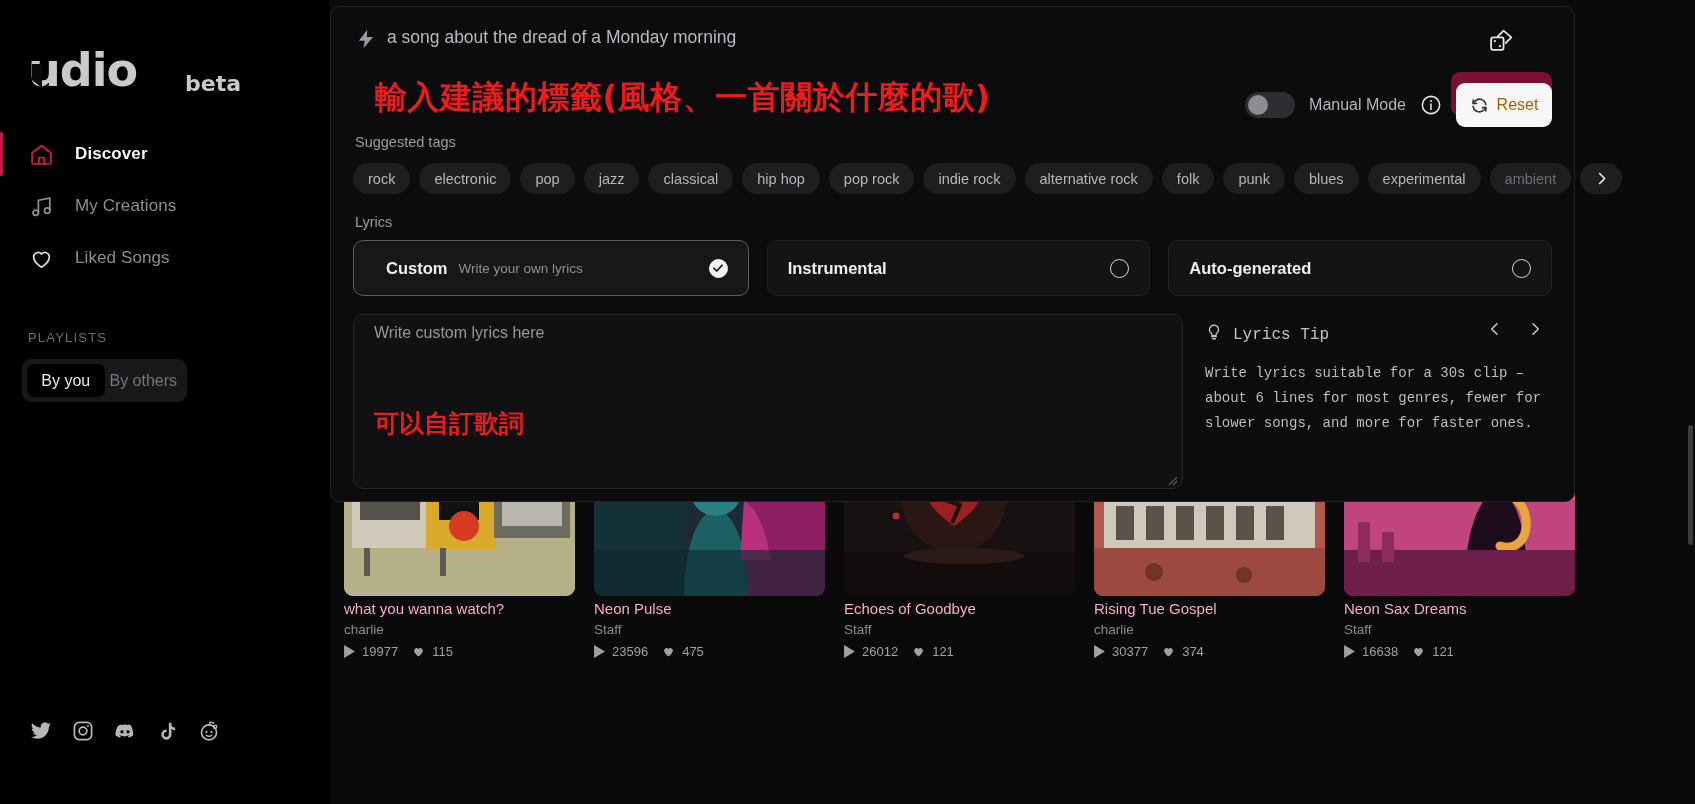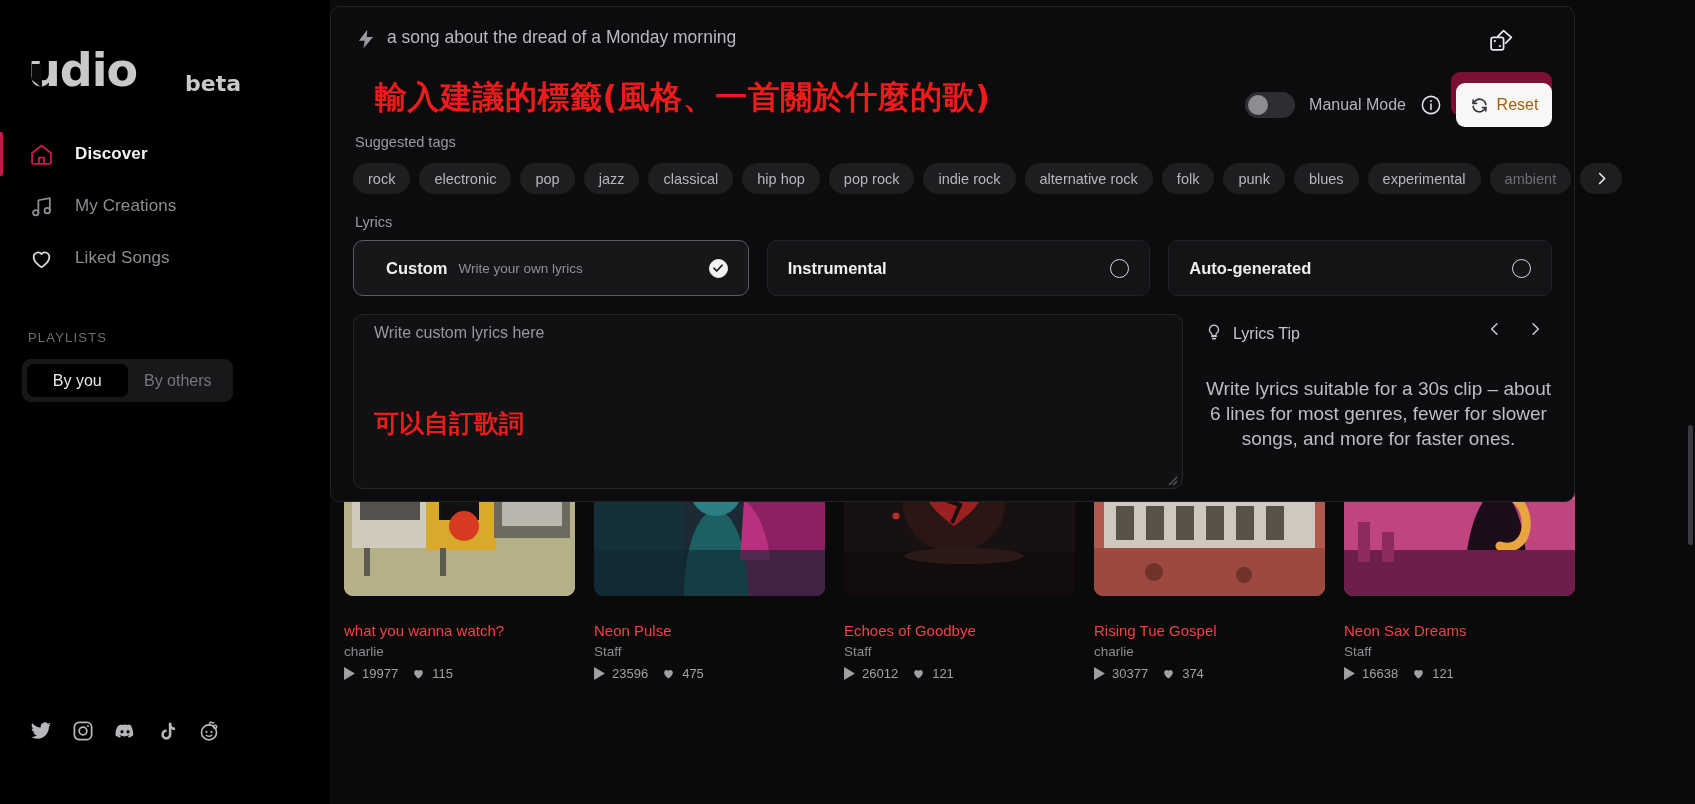--- a/index.html
+++ b/index.html
@@ -37,21 +37,21 @@
     content: ""; position: absolute; left: 0; top: 4px;
     width: 3px; height: 44px; background: #c3194c; border-radius: 0 2px 2px 0;
   }
   .nav-icon { width: 26px; height: 26px; display: flex; align-items: center; justify-content: center; }
 
   .playlists-label {
     margin: 46px 0 0 28px; font-size: 13px; letter-spacing: 1.2px;
     color: #6c6c74; font-weight: 400;
   }
   .seg {
-    margin: 14px 0 0 22px; width: 211px; height: 43px;
+    margin: 14px 0 0 22px; width: 165px; height: 43px;
     background: #18181b; border-radius: 9px; display: flex;
     align-items: center; padding: 5px; text-align: right;
   }
   .seg-btn {
     flex: 1; height: 33px; display: flex; align-items: center; justify-content: center;
     font-size: 16px; color: #76767d; border-radius: 7px; cursor: pointer;
   }
   .seg-btn.on { background: #000; color: #e9e9ec; }
 
   .socials {
@@ -71,21 +71,21 @@
   .card { width: 231px; }
   .thumb {
     width: 231px; height: 166px; border-radius: 9px; overflow: hidden;
     position: relative;
   }
   .thumb .corner {
     position: absolute; left: 0; top: 0; width: 0; height: 0;
     border-left: 34px solid rgba(10,10,12,.82);
     border-bottom: 34px solid transparent;
   }
-  .card-title { margin-top: 26px; font-size: 15px; color: #ef4444; }
+  .card-title { margin-top: 4px; font-size: 15px; color: #f9a8d4; }
   .card-sub { margin-top: 5px; font-size: 13.5px; color: #8b8b91; }
   .card-stats { margin-top: 7px; display: flex; align-items: center; gap: 14px; font-size: 13px; color: #a0a0a6; }
   .stat { display: flex; align-items: center; gap: 7px; }
 
   
   .panel {
     position: absolute; left: 0; top: 6px; width: 1245px; height: 496px;
     background: #0c0c0e; border: 1px solid #222226; border-radius: 10px;
     padding: 18px 22px 0 22px;
   }
@@ -165,26 +165,26 @@
   .lower { display: flex; gap: 22px; margin-top: 18px; }
   .lyr-textarea {
     width: 830px; height: 175px; background: #111113;
     border: 1px solid #262629; border-radius: 10px; position: relative;
     padding: 9px 20px;
   }
   .ta-ph { font-size: 16px; color: #97979e; }
   .ta-annot { position: absolute; left: 20px; top: 92px; color: #ec1c1c; font-size: 25px; font-weight: 700; font-family: "DejaVu Sans", sans-serif; }
   .ta-grip { position: absolute; right: 4px; bottom: 4px; width: 12px; height: 12px; cursor: nwse-resize; }
 
-  .tip { flex: 1; padding-top: 8px; position: relative; }
+  .tip { flex: 1; padding-top: 8px; position: relative; font-family: Liberation Mono, monospace; }
   .tip-head { display: flex; align-items: center; gap: 10px; }
   .tip-title { font-size: 16px; color: #c4c4ca; }
   .tip-nav { position: absolute; right: 6px; top: 4px; display: flex; gap: 18px; }
   .tip-arrow { width: 22px; height: 22px; display: flex; align-items: center; justify-content: center; cursor: pointer; }
-  .tip-body { margin-top: 30px; font-size: 19px; line-height: 25px; color: #bdbdc3; max-width: 360px; text-align: center; }
+  .tip-body { margin-top: 14px; font-size: 14px; line-height: 25px; color: #bdbdc3; max-width: 360px; }
 
   .scrollbar {
     position: absolute; right: 2px; top: 425px; width: 5px; height: 120px;
     background: #3a3a40; border-radius: 3px;
   }
 </style>
 </head>
 <body>
 
 <div class="app">

